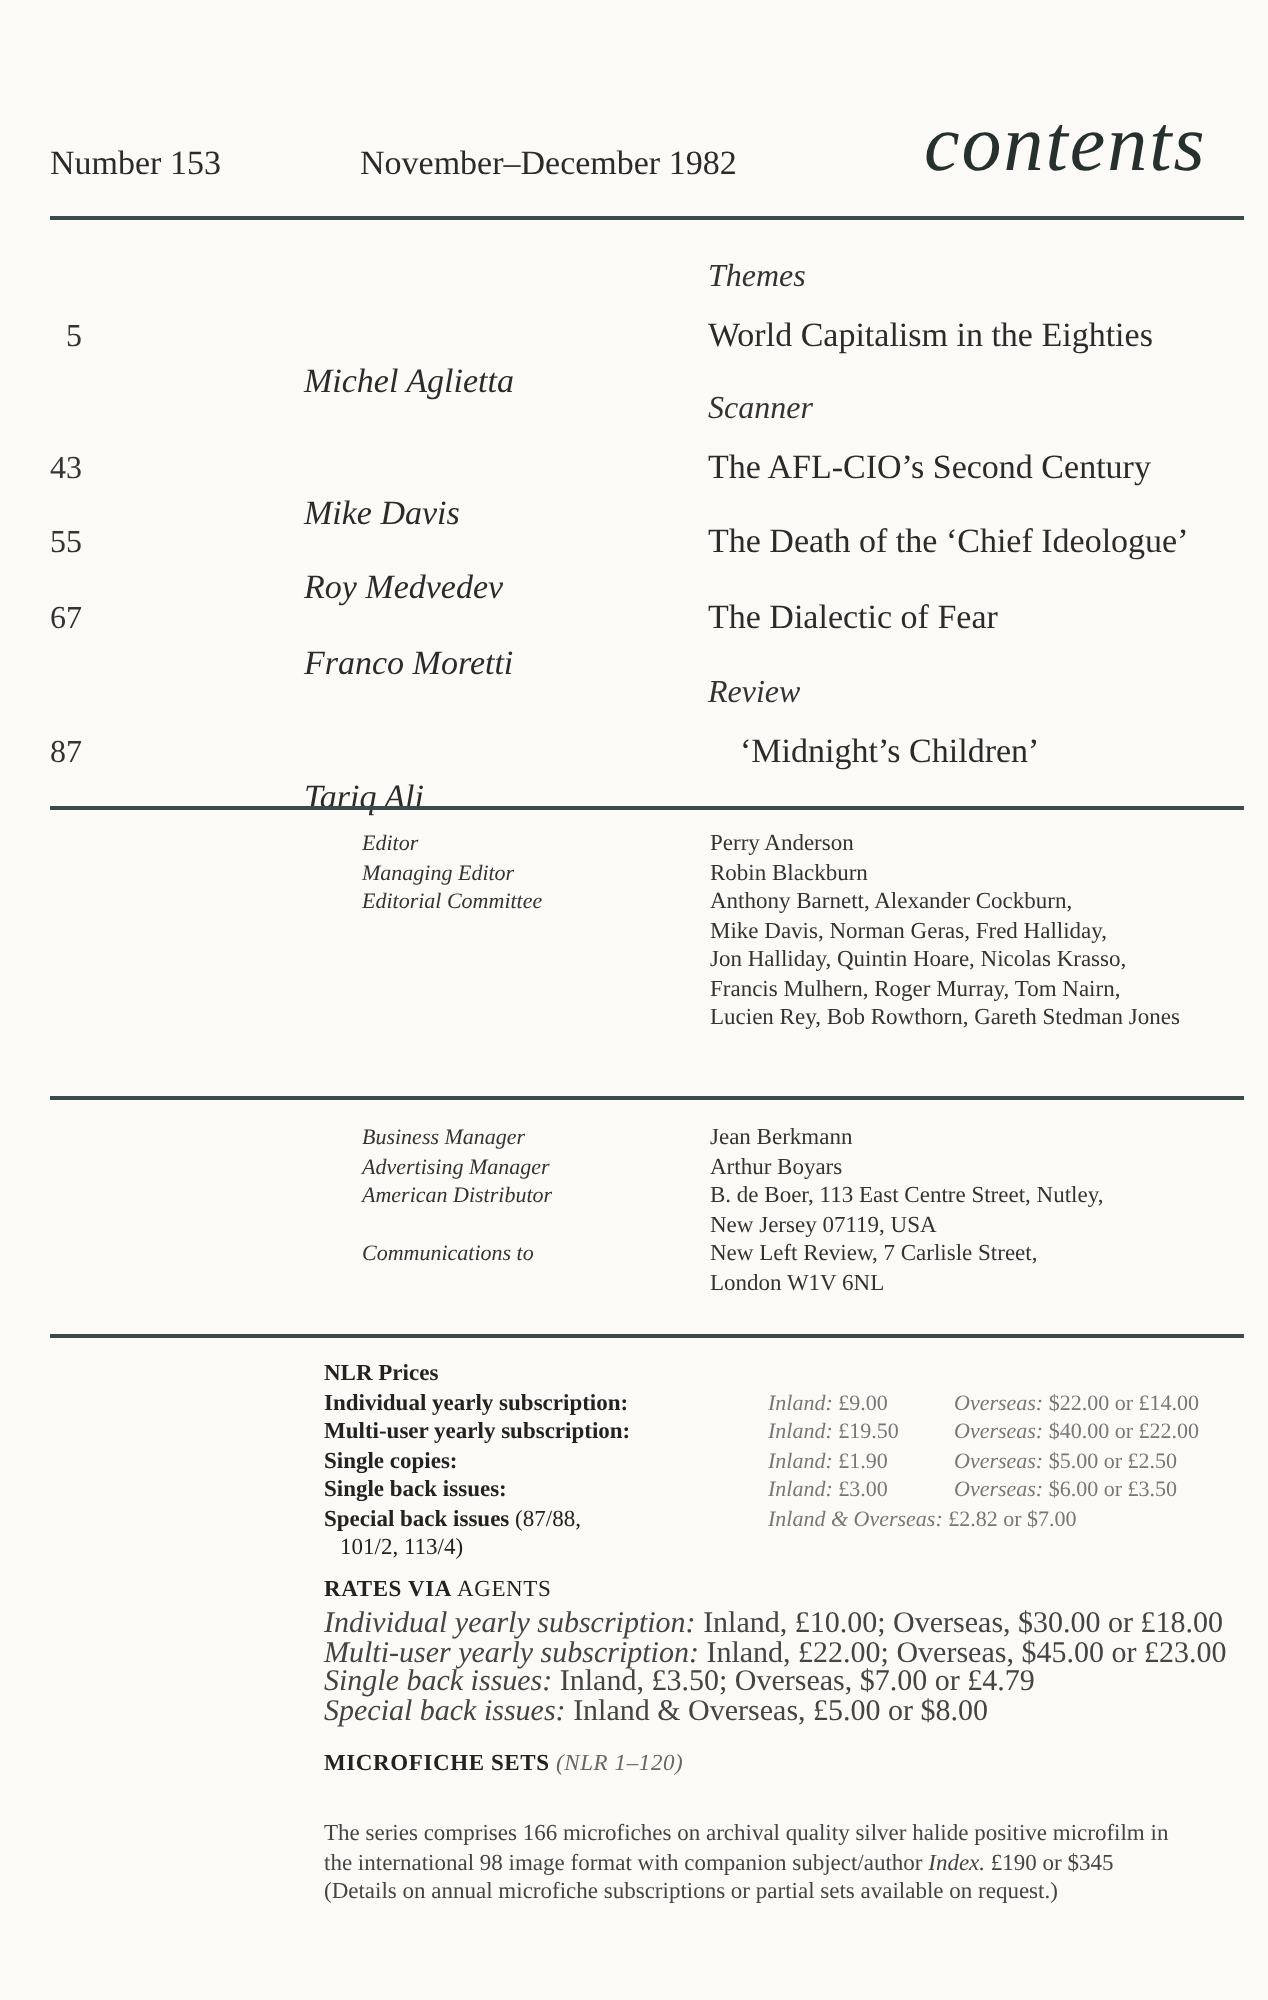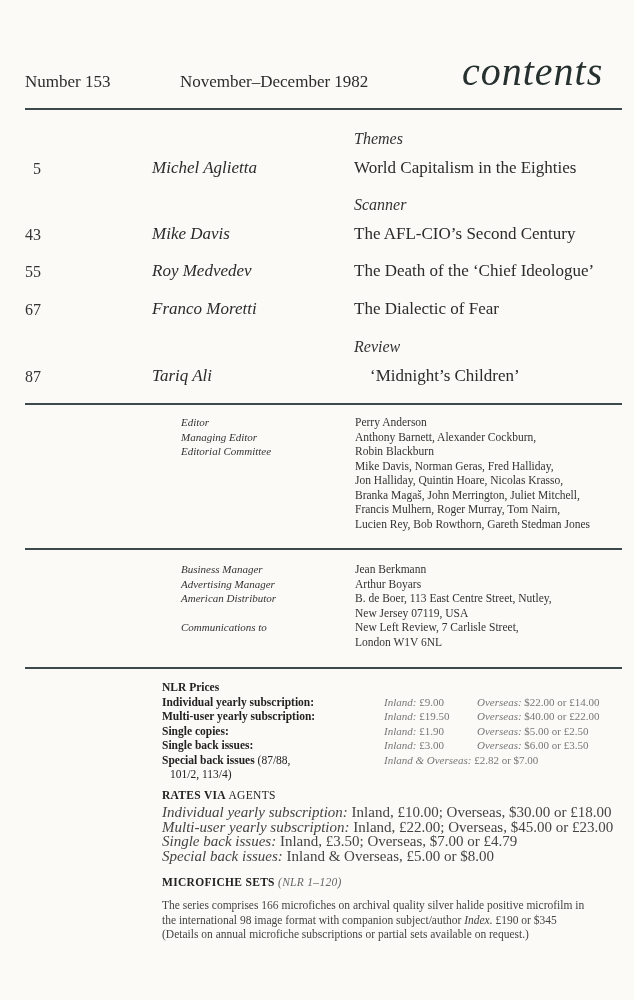--- a/index.html
+++ b/index.html
@@ -6,21 +6,21 @@
   body {
     width: 634px; height: 1000px; background: #fbfaf7; overflow: hidden;
     font-family: "Liberation Serif", "DejaVu Serif", serif; color: #2a2a2a;
     position: relative;
   }
   .abs { position: absolute; white-space: nowrap; }
   .rule { position: absolute; left: 25px; width: 597px; height: 1.5px; background: #3c4a4c; }
   .hdr { font-size: 17px; color: #2b2b2b; }
   .title-word { font-style: italic; font-size: 40px; color: #26302f; letter-spacing: 1px; }
   .pg { font-size: 16px; color: #333; }
-  .author { font-style: italic; font-size: 17px; color: #2b2b2b; }
+  .author { font-style: italic; font-size: 17px; color: #2b2b2b; margin-top: 23px; }
   .article { font-size: 17px; color: #2b2b2b; }
   .section { font-style: italic; font-size: 16px; color: #333; }
   .role { font-style: italic; font-size: 11px; color: #333; line-height: 14.5px; }
   .names { font-size: 11.5px; color: #333; line-height: 14.5px; }
   .bold-lbl { font-weight: bold; font-size: 11.5px; color: #222; line-height: 14.5px; }
   .price { font-size: 11px; color: #777; line-height: 14.5px; }
   .price i { color: #777; }
   .agents { font-size: 15px; color: #444; line-height: 14.5px; }
   .micro { font-size: 11.5px; color: #444; line-height: 14.5px; }
   .heading-caps { font-weight: bold; font-size: 11.5px; color: #222; letter-spacing: 0.3px; }
@@ -73,25 +73,24 @@
 
 <div class="rule" style="top:403px;"></div>
 
 <div class="abs role" style="left:181px; top:415px;">
   <div>Editor</div>
   <div>Managing Editor</div>
   <div>Editorial Committee</div>
 </div>
 <div class="abs names" style="left:355px; top:415px;">
   <div>Perry Anderson</div>
+  <div>Robin Blackburn</div>
   <div>Anthony Barnett, Alexander Cockburn,</div>
-  <div>Robin Blackburn</div>
   <div>Mike Davis, Norman Geras, Fred Halliday,</div>
   <div>Jon Halliday, Quintin Hoare, Nicolas Krasso,</div>
-  <div>Branka Magaš, John Merrington, Juliet Mitchell,</div>
   <div>Francis Mulhern, Roger Murray, Tom Nairn,</div>
   <div>Lucien Rey, Bob Rowthorn, Gareth Stedman Jones</div>
 </div>
 
 <div class="rule" style="top:548px;"></div>
 
 <div class="abs role" style="left:181px; top:562px;">
   <div>Business Manager</div>
   <div>Advertising Manager</div>
   <div>American Distributor</div>
@@ -135,17 +134,17 @@
 
 <div class="abs" style="left:162px; top:789px;">
   <div class="heading-caps" style="margin-bottom:4px;"><span>RATES VIA</span> <span style="font-weight:normal;">AGENTS</span></div>
   <div class="agents"><i>Individual yearly subscription:</i> <span>Inland, £10.00; Overseas, $30.00 or £18.00</span></div>
   <div class="agents"><i>Multi-user yearly subscription:</i> <span>Inland, £22.00; Overseas, $45.00 or £23.00</span></div>
   <div class="agents"><i>Single back issues:</i> <span>Inland, £3.50; Overseas, $7.00 or £4.79</span></div>
   <div class="agents"><i>Special back issues:</i> <span>Inland &amp; Overseas, £5.00 or $8.00</span></div>
 </div>
 
 <div class="abs" style="left:162px; top:876px;">
-  <div class="heading-caps" style="margin-bottom:10px;"><span>MICROFICHE SETS</span> <i style="font-weight:normal; color:#666;">(NLR 1–120)</i></div>
+  <div class="heading-caps" style="margin-bottom:22px;"><span>MICROFICHE SETS</span> <i style="font-weight:normal; color:#666;">(NLR 1–120)</i></div>
   <div class="micro">The series comprises 166 microfiches on archival quality silver halide positive microfilm in</div>
   <div class="micro"><span>the international 98 image format with companion subject/author </span><i>Index.</i><span> £190 or $345</span></div>
   <div class="micro">(Details on annual microfiche subscriptions or partial sets available on request.)</div>
 </div>
 
 </body></html>

